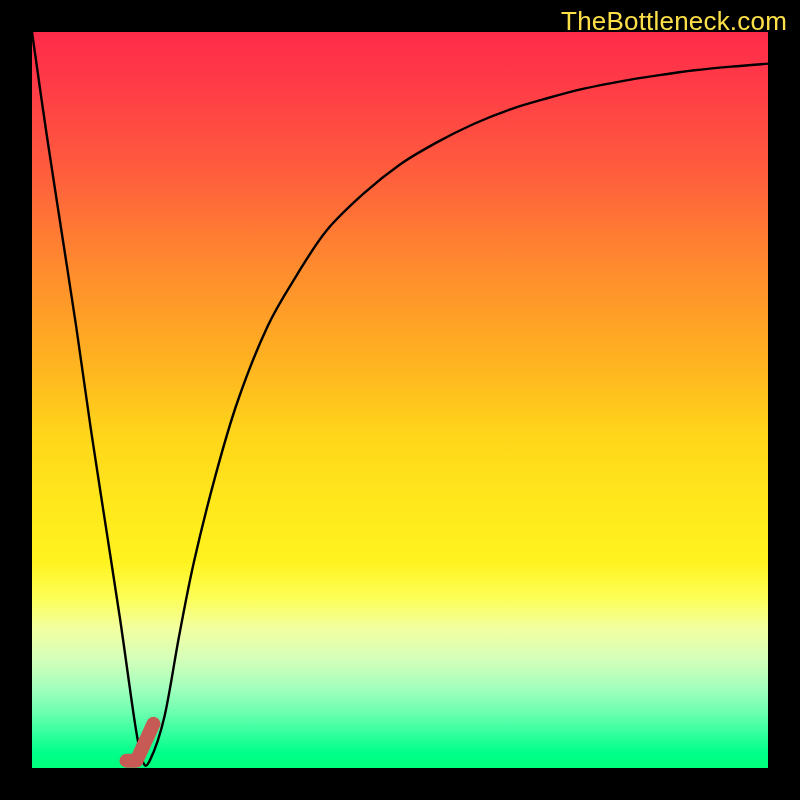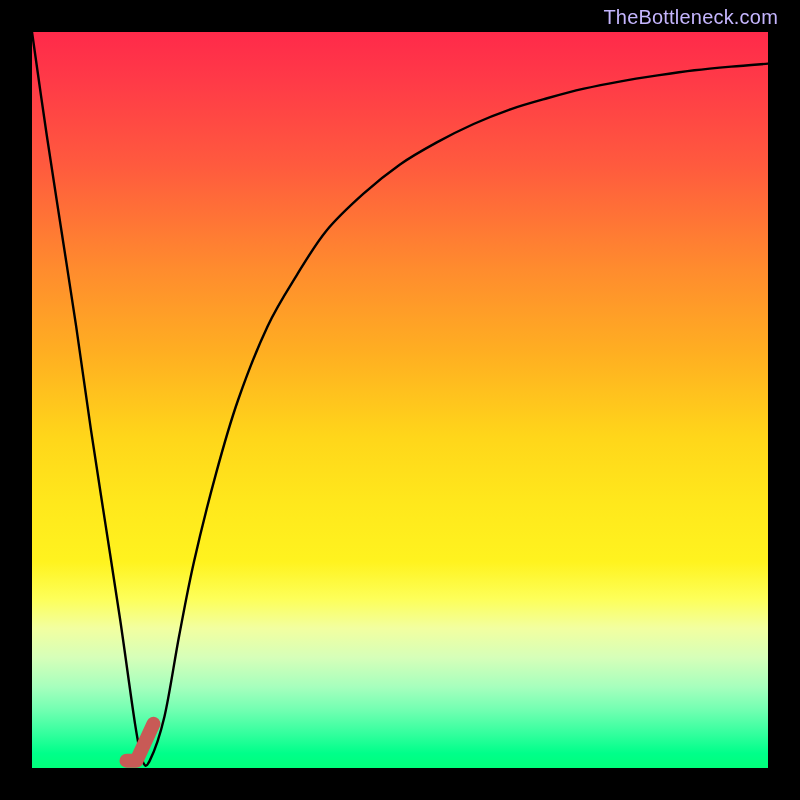--- a/index.html
+++ b/index.html
@@ -41,23 +41,23 @@
       #a6ffbd 89%,
       #74ffb2 92%,
       #3affa0 95%,
       #00ff8a 98%,
       #00ff7a 100%
     );
   }
   .attribution {
     position: absolute;
     top: 6px;
-    right: 22px;
-    color: #c4b5fd;
-    font-size: 20px;
+    right: 13px;
+    color: #fde047;
+    font-size: 26px;
     letter-spacing: 0.2px;
     user-select: none;
   }
   svg.curves {
     position: absolute;
     left: 0;
     top: 0;
     width: 736px;
     height: 736px;
     overflow: visible;

